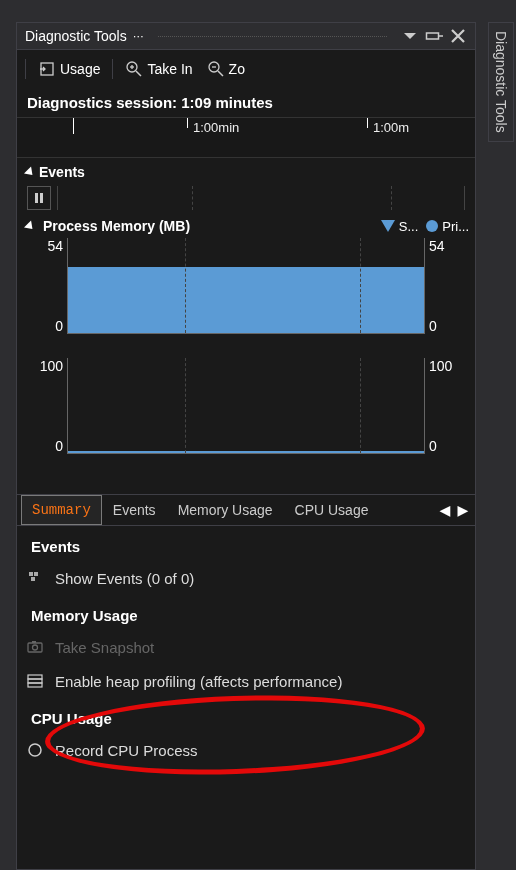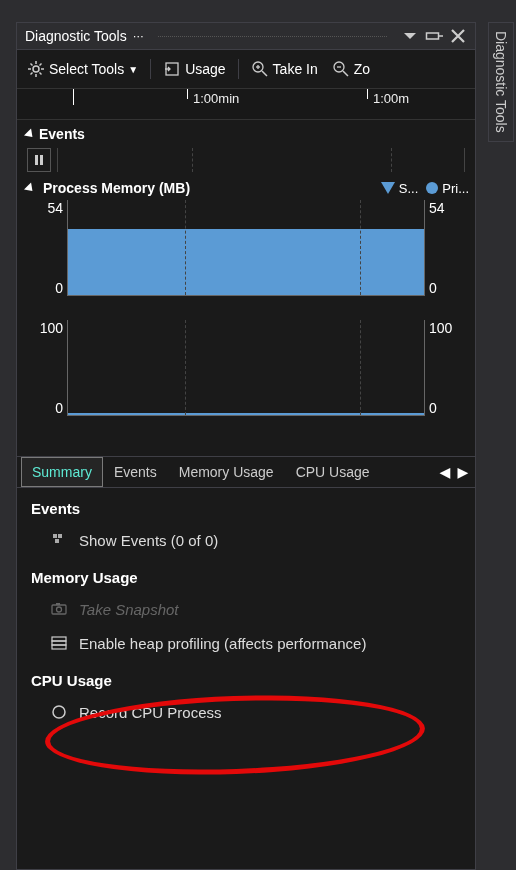--- a/index.html
+++ b/index.html
@@ -9,46 +9,46 @@
     .titlebar-title { font-size: 14px; flex-shrink: 0; }
     .titlebar-dots { padding: 0 6px; font-size: 11px; }
     .titlebar-spacer { flex: 1; border-bottom: 1px dotted #555; margin: 0 8px; height: 1px; }
     .titlebar-btn { width: 18px; height: 18px; display: flex; align-items: center; justify-content: center; margin-left: 6px; cursor: pointer; }
     .toolbar { display: flex; align-items: center; padding: 6px 4px; gap: 2px; background: #1a1a1a; overflow: hidden; }
     .toolbar-item { display: flex; align-items: center; gap: 4px; padding: 4px 6px; cursor: pointer; font-size: 14px; white-space: nowrap; }
     .toolbar-icon { width: 18px; height: 18px; display: flex; align-items: center; justify-content: center; }
     .toolbar-icon svg { width: 18px; height: 18px; }
     .toolbar-sep { width: 1px; height: 20px; background: #3f3f46; margin: 0 4px; }
     .session-label { font-size: 15px; font-weight: bold; padding: 6px 10px; }
-    .timeline { position: relative; height: 32px; background: #181818; border-top: 1px solid #333; border-bottom: 1px solid #333; }
+    .timeline { position: relative; height: 41px; background: #181818; border-top: 1px solid #333; border-bottom: 1px solid #333; }
     .timeline-tick { position: absolute; top: 0; width: 1px; height: 16px; background: #fff; }
     .timeline-label { position: absolute; top: 2px; font-size: 13px; color: #eee; }
     .section-label { display: flex; align-items: center; gap: 4px; padding: 6px 6px 4px; font-size: 14px; font-weight: bold; }
     .disclosure-tri { width: 0; height: 0; border-left: 5px solid transparent; border-right: 5px solid transparent; border-top: 7px solid #fff; display: inline-block; transform: rotate(-45deg); margin-left: 2px; }
     .events-row { display: flex; align-items: center; padding: 2px 10px; }
     .events-pause { width: 24px; height: 24px; border: 1px solid #555; display: flex; align-items: center; justify-content: center; cursor: pointer; }
     .events-lane { flex: 1; height: 24px; margin-left: 6px; border-left: 1px solid #444; border-right: 1px solid #444; position: relative; }
     .memory-header { display: flex; align-items: center; padding: 6px 6px 4px; font-size: 14px; font-weight: bold; gap: 8px; }
     .legend-item { display: flex; align-items: center; gap: 4px; font-weight: normal; font-size: 13px; }
     .legend-tri { width: 0; height: 0; border-left: 7px solid transparent; border-right: 7px solid transparent; border-top: 12px solid #5b9bd5; }
     .legend-circle { width: 12px; height: 12px; border-radius: 50%; background: #5b9bd5; }
     .chart { position: relative; height: 96px; margin: 0 8px 24px; display: flex; }
     .chart-axis-left { width: 42px; display: flex; flex-direction: column; justify-content: space-between; align-items: flex-end; font-size: 14px; padding-right: 4px; }
     .chart-axis-right { width: 42px; display: flex; flex-direction: column; justify-content: space-between; align-items: flex-start; font-size: 14px; padding-left: 4px; }
     .chart-plot { flex: 1; border-left: 1px solid #666; border-right: 1px solid #666; border-bottom: 1px solid #666; position: relative; background: #1a1a1a; }
     .chart-fill { position: absolute; left: 0; right: 0; bottom: 0; background: #5b9bd5; }
     .chart-grid { position: absolute; top: 0; bottom: 0; width: 1px; border-left: 1px dashed #444; }
     .tabs { display: flex; align-items: center; border-top: 1px solid #3f3f46; border-bottom: 1px solid #3f3f46; padding: 0 4px; background: #1a1a1a; margin-top: 16px; }
     .tab { padding: 6px 10px; font-size: 14px; cursor: pointer; border: 1px solid transparent; color: #ccc; }
-    .tab.active { border: 1px solid #7a7a7a; color: #5eead4; background: #252525; }
+    .tab.active { border: 1px solid #7a7a7a; color: #f97316; background: #252525; font-family: Liberation Mono, monospace; }
     .tab-nav { display: flex; margin-left: auto; gap: 2px; }
     .tab-nav-btn { width: 16px; height: 20px; cursor: pointer; display: flex; align-items: center; justify-content: center; font-size: 14px; }
     .summary-section-title { font-size: 15px; font-weight: bold; padding: 12px 14px 6px; }
-    .summary-item { display: flex; align-items: center; gap: 10px; padding: 8px 32px; font-size: 15px; color: #ddd; }
-    .summary-item.disabled { color: #666; font-style: italic; }
+    .summary-item { display: flex; align-items: center; gap: 10px; padding: 8px 8px; font-size: 15px; color: #ddd; }
+    .summary-item.disabled { color: #666; }
     .summary-icon { width: 20px; height: 18px; display: flex; align-items: center; justify-content: center; }
     .summary-icon svg { width: 18px; height: 18px; }
     .vertical-tab { position: absolute; right: 2px; top: 22px; writing-mode: vertical-rl; font-size: 14px; padding: 8px 4px; color: #ccc; background: #2d2d30; border: 1px solid #3f3f46; cursor: pointer; }
     .red-circle { position: absolute; width: 380px; height: 78px; border: 5px solid #e30909; border-radius: 50%; pointer-events: none; left: 45px; top: 696px; transform: rotate(-2deg); }
   </style>
 </head>
 <body>
 
 <div class="vertical-tab">Diagnostic Tools</div>
 
@@ -69,39 +69,20 @@
         </svg>
     </div>
     <div class="titlebar-btn">
       <svg viewBox="0 0 12 12">
           <path d="M2 2 L10 10 M10 2 L2 10" stroke="#ccc" stroke-width="1.5"></path>
         </svg>
     </div>
   </div>
 
   <div class="toolbar">
-    <div class="toolbar-item">
-      <span class="toolbar-icon">
-        <svg viewBox="0 0 18 18">
-            <circle cx="9" cy="9" r="3" fill="none" stroke="#ccc" stroke-width="1.5"></circle>
-            <g stroke="#ccc" stroke-width="1.5">
-              <line x1="9" y1="1" x2="9" y2="4"></line>
-              <line x1="9" y1="14" x2="9" y2="17"></line>
-              <line x1="1" y1="9" x2="4" y2="9"></line>
-              <line x1="14" y1="9" x2="17" y2="9"></line>
-              <line x1="3.5" y1="3.5" x2="5.5" y2="5.5"></line>
-              <line x1="12.5" y1="12.5" x2="14.5" y2="14.5"></line>
-              <line x1="3.5" y1="14.5" x2="5.5" y2="12.5"></line>
-              <line x1="12.5" y1="5.5" x2="14.5" y2="3.5"></line>
-            </g>
-          </svg>
-      </span>
-      <span>Select Tools</span>
-      <span style="font-size:10px;">▼</span>
-    </div>
     <div class="toolbar-sep"></div>
     <div class="toolbar-item">
       <span class="toolbar-icon">
         <svg viewBox="0 0 18 18">
             <rect x="3" y="3" width="12" height="12" fill="none" stroke="#ccc" stroke-width="1.3"></rect>
             <path d="M2 9 L7 9 M5 7 L7 9 L5 11" stroke="#ccc" stroke-width="1.3" fill="none"></path>
           </svg>
       </span>
       <span>Usage</span>
     </div>
@@ -122,20 +103,21 @@
         <svg viewBox="0 0 18 18">
             <circle cx="7" cy="7" r="5" fill="none" stroke="#ccc" stroke-width="1.3"></circle>
             <line x1="11" y1="11" x2="16" y2="16" stroke="#ccc" stroke-width="1.5"></line>
             <line x1="5" y1="7" x2="9" y2="7" stroke="#ccc" stroke-width="1.3"></line>
           </svg>
       </span>
       <span>Zo</span>
     </div>
   </div>
 
+  <div class="session-label">Diagnostics session: 1:09 minutes</div>
 
   <div class="timeline">
     <div class="timeline-tick" style="left:56px;"></div>
     <div class="timeline-tick" style="left:170px;height:10px;"></div>
     <div class="timeline-label" style="left:176px;">1:00min</div>
     <div class="timeline-tick" style="left:350px;height:10px;"></div>
     <div class="timeline-label" style="left:356px;">1:00m</div>
   </div>
 
   <div class="section-label">

